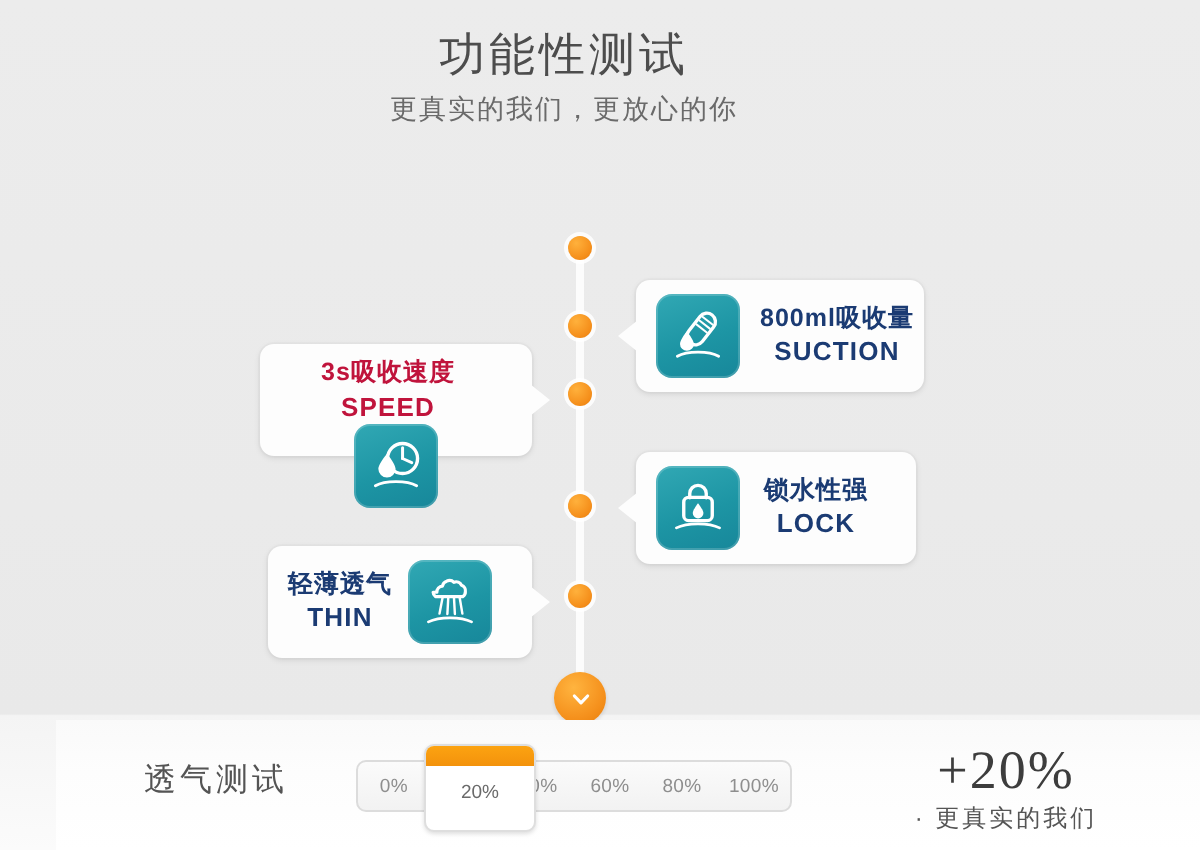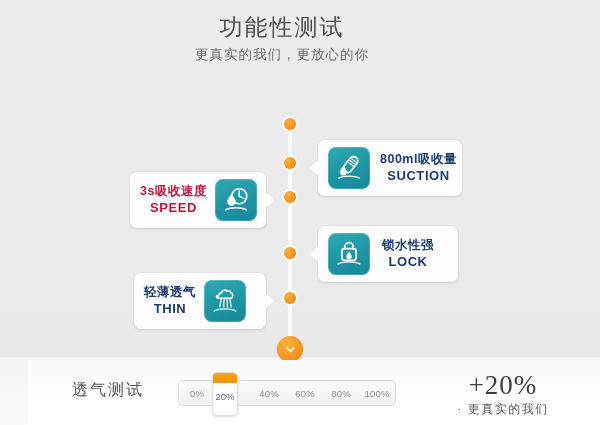--- a/index.html
+++ b/index.html
@@ -141,21 +141,21 @@
     border-left: 10px solid #fdfdfd;
   }
   .ptr-left {
     left: -9px;
     border-top: 8px solid transparent;
     border-bottom: 8px solid transparent;
     border-right: 10px solid #fdfdfd;
   }
 
   
-  #card-speed   { left: 130px; top: 172px; width: 136px; }
+  #card-speed   { left: 130px; top: 172px; width: 136px; flex-direction: column; }
   #card-thin    { left: 134px; top: 273px; width: 132px; }
   #card-suction { left: 318px; top: 140px; width: 144px; }
   #card-lock    { left: 318px; top: 226px; width: 140px; }
 
   #card-speed .txt   { margin-right: 8px; }
   #card-thin  .txt   { margin-right: 8px; }
   #card-suction .txt { margin-left: 10px; }
   #card-lock .txt    { margin-left: 12px; }
 
   
@@ -197,21 +197,21 @@
     letter-spacing: 0.2px;
     position: relative;
     z-index: 1;
   }
   .tick.active { color: #6a6a6a; }
 
   .marker {
     position: absolute;
     left: 212px;
     top: 372px;
-    width: 26px;
+    width: 56px;
     height: 44px;
     border-radius: 5px;
     background: #ffffff;
     border: 1px solid #dedede;
     box-shadow: 0 1px 2px rgba(0,0,0,0.13);
     overflow: hidden;
     z-index: 2;
     display: flex;
     align-items: flex-end;
     justify-content: center;

